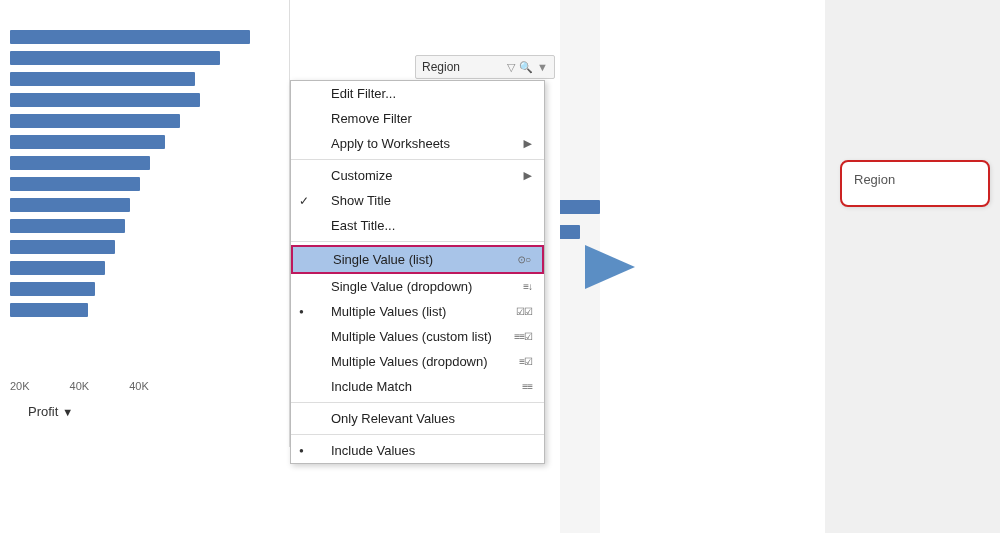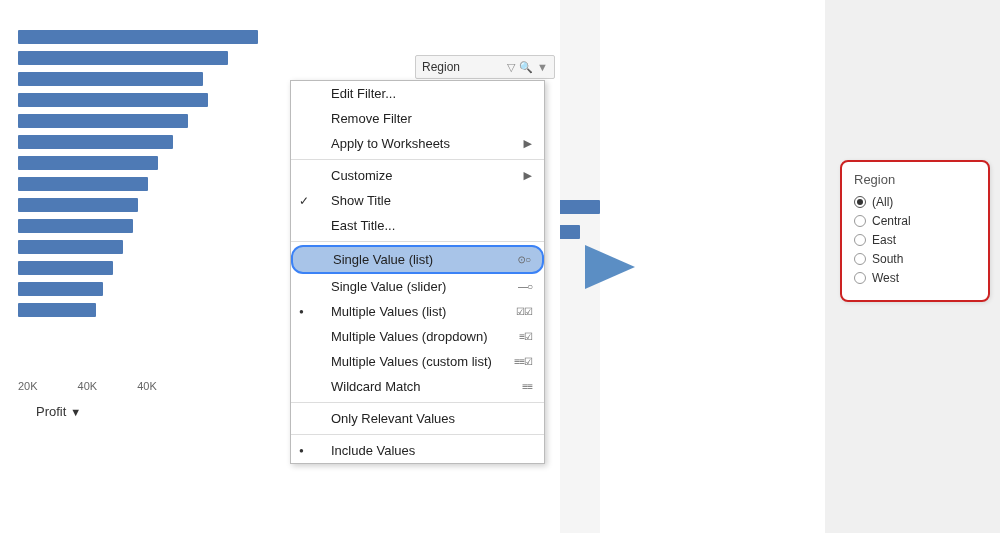--- a/index.html
+++ b/index.html
@@ -9,21 +9,21 @@
       background: #ffffff;
       font-family: 'Segoe UI', Arial, sans-serif;
       font-size: 13px;
       overflow: hidden;
       position: relative;
     }
 
     
     .chart-area {
       position: absolute;
-      left: 8px; top: 0;
+      left: 0; top: 0;
       width: 290px;
       height: 447px;
       background: #ffffff;
       border-right: 1px solid #ddd;
     }
 
     .chart-bars {
       position: absolute;
       left: 10px;
       top: 30px;
@@ -149,22 +149,22 @@
 
     .menu-item.bullet::before {
       content: '●';
       position: absolute;
       left: 8px;
       font-size: 8px;
       color: #333;
     }
 
     .highlighted-border {
-      border: 2px solid #3b82f6;
-      border-radius: 12px;
+      border: 2px solid #be185d;
+      border-radius: 0;
     }
 
     
     .big-arrow {
       position: absolute;
       top: 50%;
       left: 580px;
       transform: translateY(-50%);
       width: 60px;
       height: 40px;
@@ -359,37 +359,37 @@
       </div>
       <div class="menu-item">
         <span>East Title...</span>
       </div>
       <hr class="menu-separator">
       <div class="menu-item highlighted-border" style="background: rgb(168, 196, 232); font-weight: 500;">
         <span>Single Value (list)</span>
         <span class="icon-right">⊙○</span>
       </div>
       <div class="menu-item">
-        <span>Single Value (slider)</span>
-        <span class="icon-right">—○</span>
+        <span>Single Value (dropdown)</span>
+        <span class="icon-right">≡↓</span>
       </div>
       <div class="menu-item bullet">
         <span>Multiple Values (list)</span>
         <span class="icon-right">☑☑</span>
       </div>
       <div class="menu-item">
+        <span>Multiple Values (custom list)</span>
+        <span class="icon-right">≡≡☑</span>
+      </div>
+      <div class="menu-item">
         <span>Multiple Values (dropdown)</span>
         <span class="icon-right">≡☑</span>
       </div>
       <div class="menu-item">
-        <span>Multiple Values (custom list)</span>
-        <span class="icon-right">≡≡☑</span>
-      </div>
-      <div class="menu-item">
-        <span>Wildcard Match</span>
+        <span>Include Match</span>
         <span class="icon-right">≡≡</span>
       </div>
       <hr class="menu-separator">
       <div class="menu-item">
         <span>Only Relevant Values</span>
       </div>
       <hr class="menu-separator">
       <div class="menu-item bullet">
         <span>Include Values</span>
       </div>
@@ -397,36 +397,14 @@
 </div>
 
 <div class="big-arrow">
   <div class="arrow-shape"></div>
 </div>
 
 <div class="right-panel">
 
   <div class="region-widget" id="region-widget">
     <div class="region-title">Region</div>
-    <div id="region-options">
-        <div class="region-item">
-          <div class="radio-btn selected"></div>
-          <span>(All)</span>
-        </div>
-        <div class="region-item">
-          <div class="radio-btn"></div>
-          <span>Central</span>
-        </div>
-        <div class="region-item">
-          <div class="radio-btn"></div>
-          <span>East</span>
-        </div>
-        <div class="region-item">
-          <div class="radio-btn"></div>
-          <span>South</span>
-        </div>
-        <div class="region-item">
-          <div class="radio-btn"></div>
-          <span>West</span>
-        </div>
-      </div>
   </div>
 </div>
 
 </body></html>

